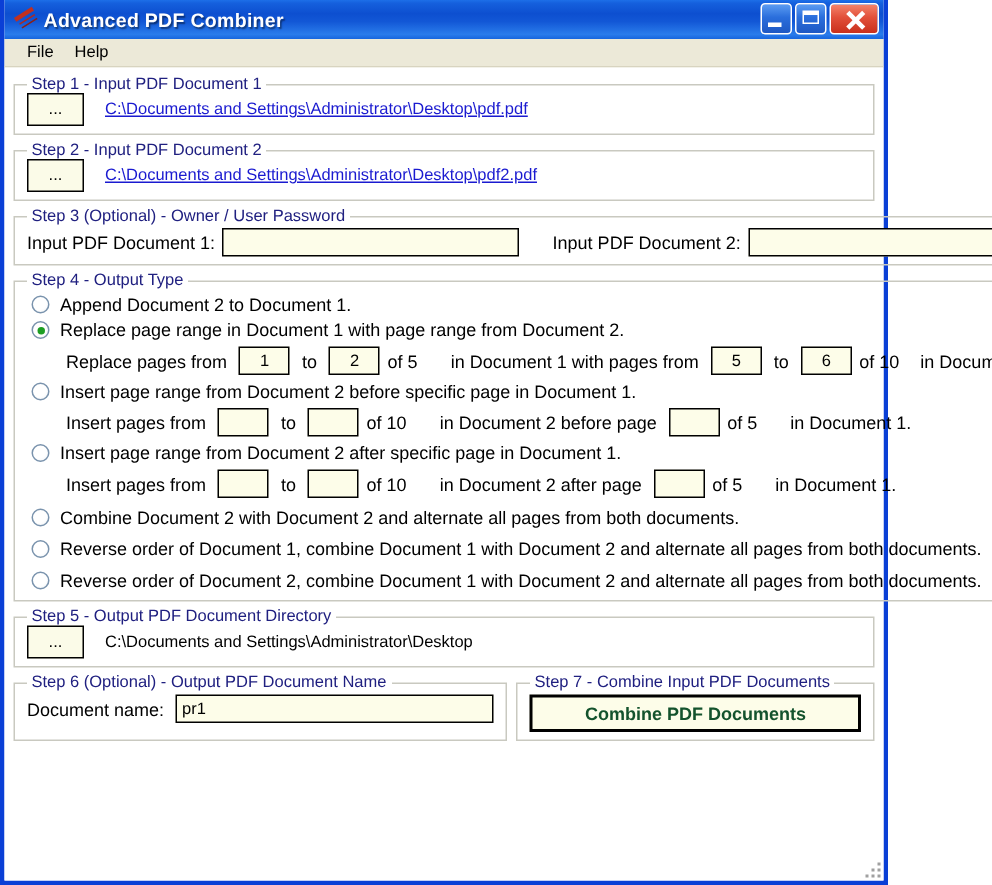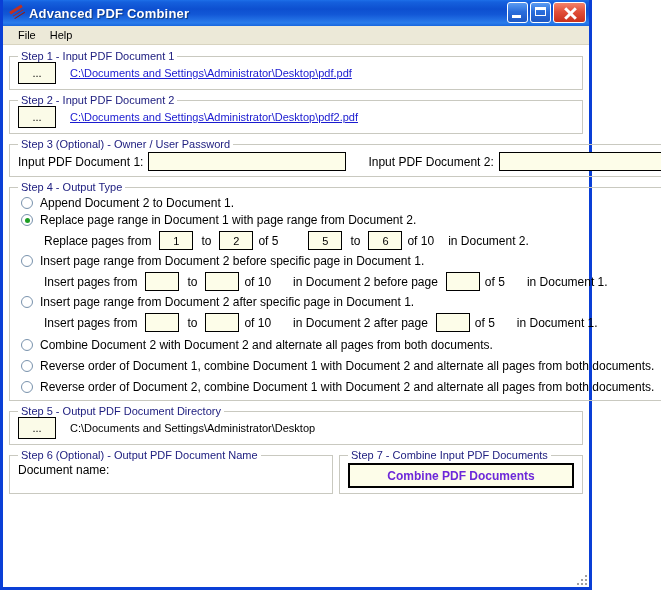--- a/index.html
+++ b/index.html
@@ -252,21 +252,21 @@
   .grp-7 { flex: 1 1 auto; }
 
   .combine-btn {
     width: 100%;
     height: 25px;
     background: #fdfde9;
     border: 2px solid #000000;
     font-family: "Liberation Sans", sans-serif;
     font-size: 12px;
     font-weight: bold;
-    color: #6d28d9;
+    color: #14532d;
     cursor: default;
     box-sizing: border-box;
   }
 
   .resize-grip {
     position: absolute;
     right: 2px; bottom: 2px;
     width: 12px; height: 12px;
   }
   .resize-grip i {
@@ -347,20 +347,21 @@
         <span class="lbl">Replace pages from</span>
         <span class="sp8"></span>
         <input class="tbox num-box" type="text" value="1" style="">
         <span class="sp8"></span>
         <span class="lbl">to</span>
         <span class="sp8"></span>
         <input class="tbox num-box" type="text" value="2" style="">
         <span class="sp5"></span>
         <span class="lbl">of 5</span>
         <span class="sp22"></span>
+        <span class="lbl">in Document 1 with pages from</span>
         <span class="sp8"></span>
         <input class="tbox num-box" type="text" value="5" style="">
         <span class="sp8"></span>
         <span class="lbl">to</span>
         <span class="sp8"></span>
         <input class="tbox num-box" type="text" value="6" style="">
         <span class="sp5"></span>
         <span class="lbl">of 10</span>
         <span class="sp14"></span>
         <span class="lbl">in Document 2.</span>
@@ -437,20 +438,21 @@
         <span class="filepath-plain">C:\Documents and Settings\Administrator\Desktop</span>
       </div>
     </fieldset>
 
     <div class="bottom-wrap">
       <fieldset class="group grp-6">
         <legend>Step 6 (Optional) - Output PDF Document Name</legend>
         <div class="row" style="margin-top:2px;">
           <span class="lbl">Document name:</span>
           <span class="sp8"></span>
+          <input class="tbox name-box" type="text" value="pr1" style="">
         </div>
       </fieldset>
 
       <fieldset class="group grp-7">
         <legend>Step 7 - Combine Input PDF Documents</legend>
         <div class="row" style="margin-top:2px;">
           <button class="combine-btn">Combine PDF Documents</button>
         </div>
       </fieldset>
     </div>

